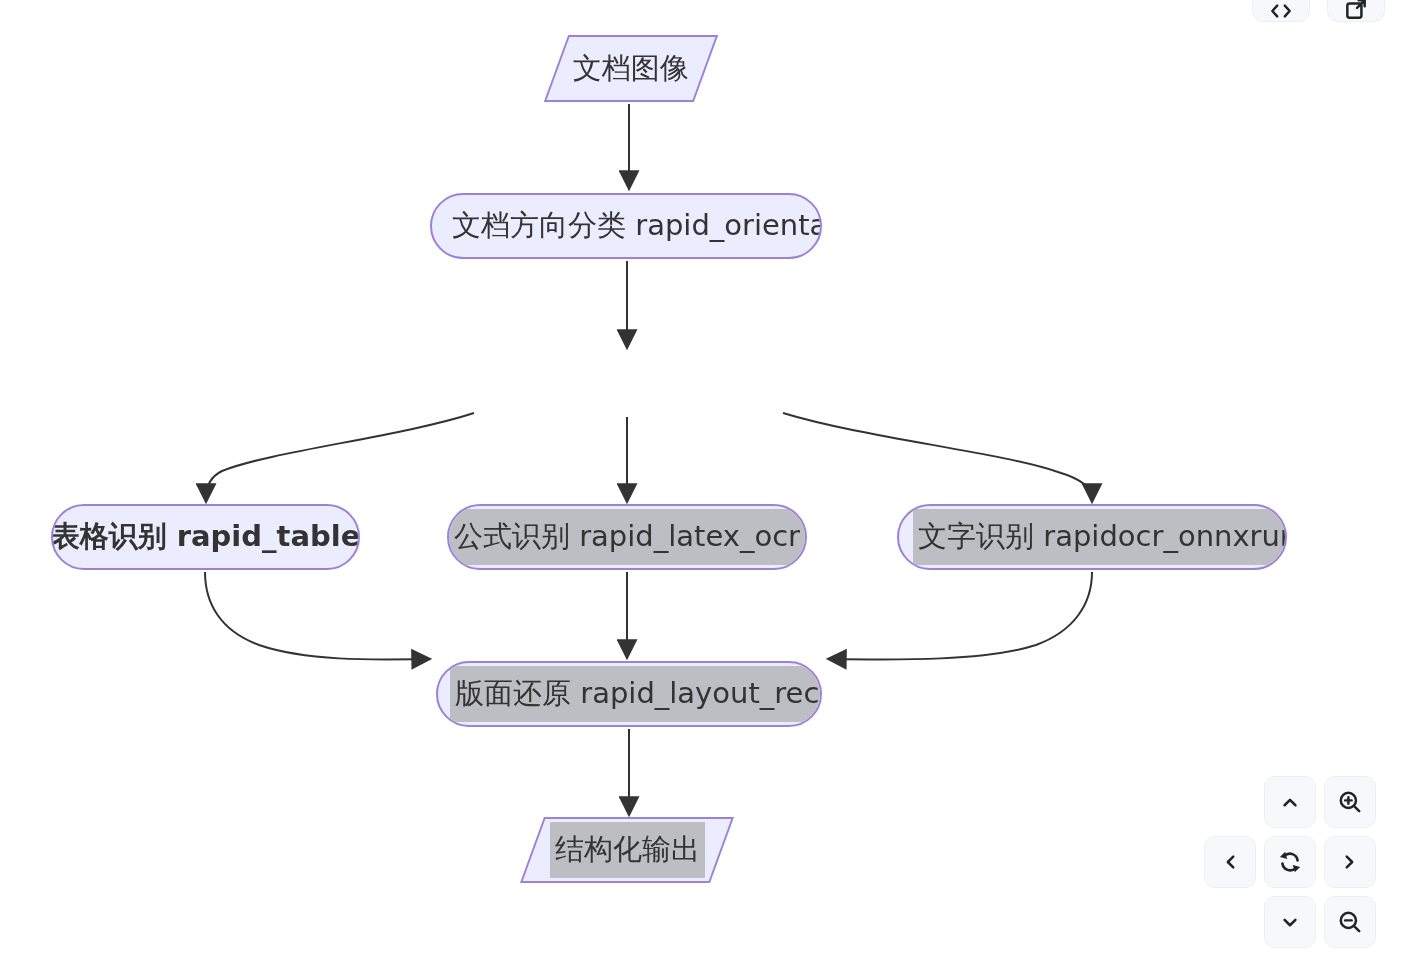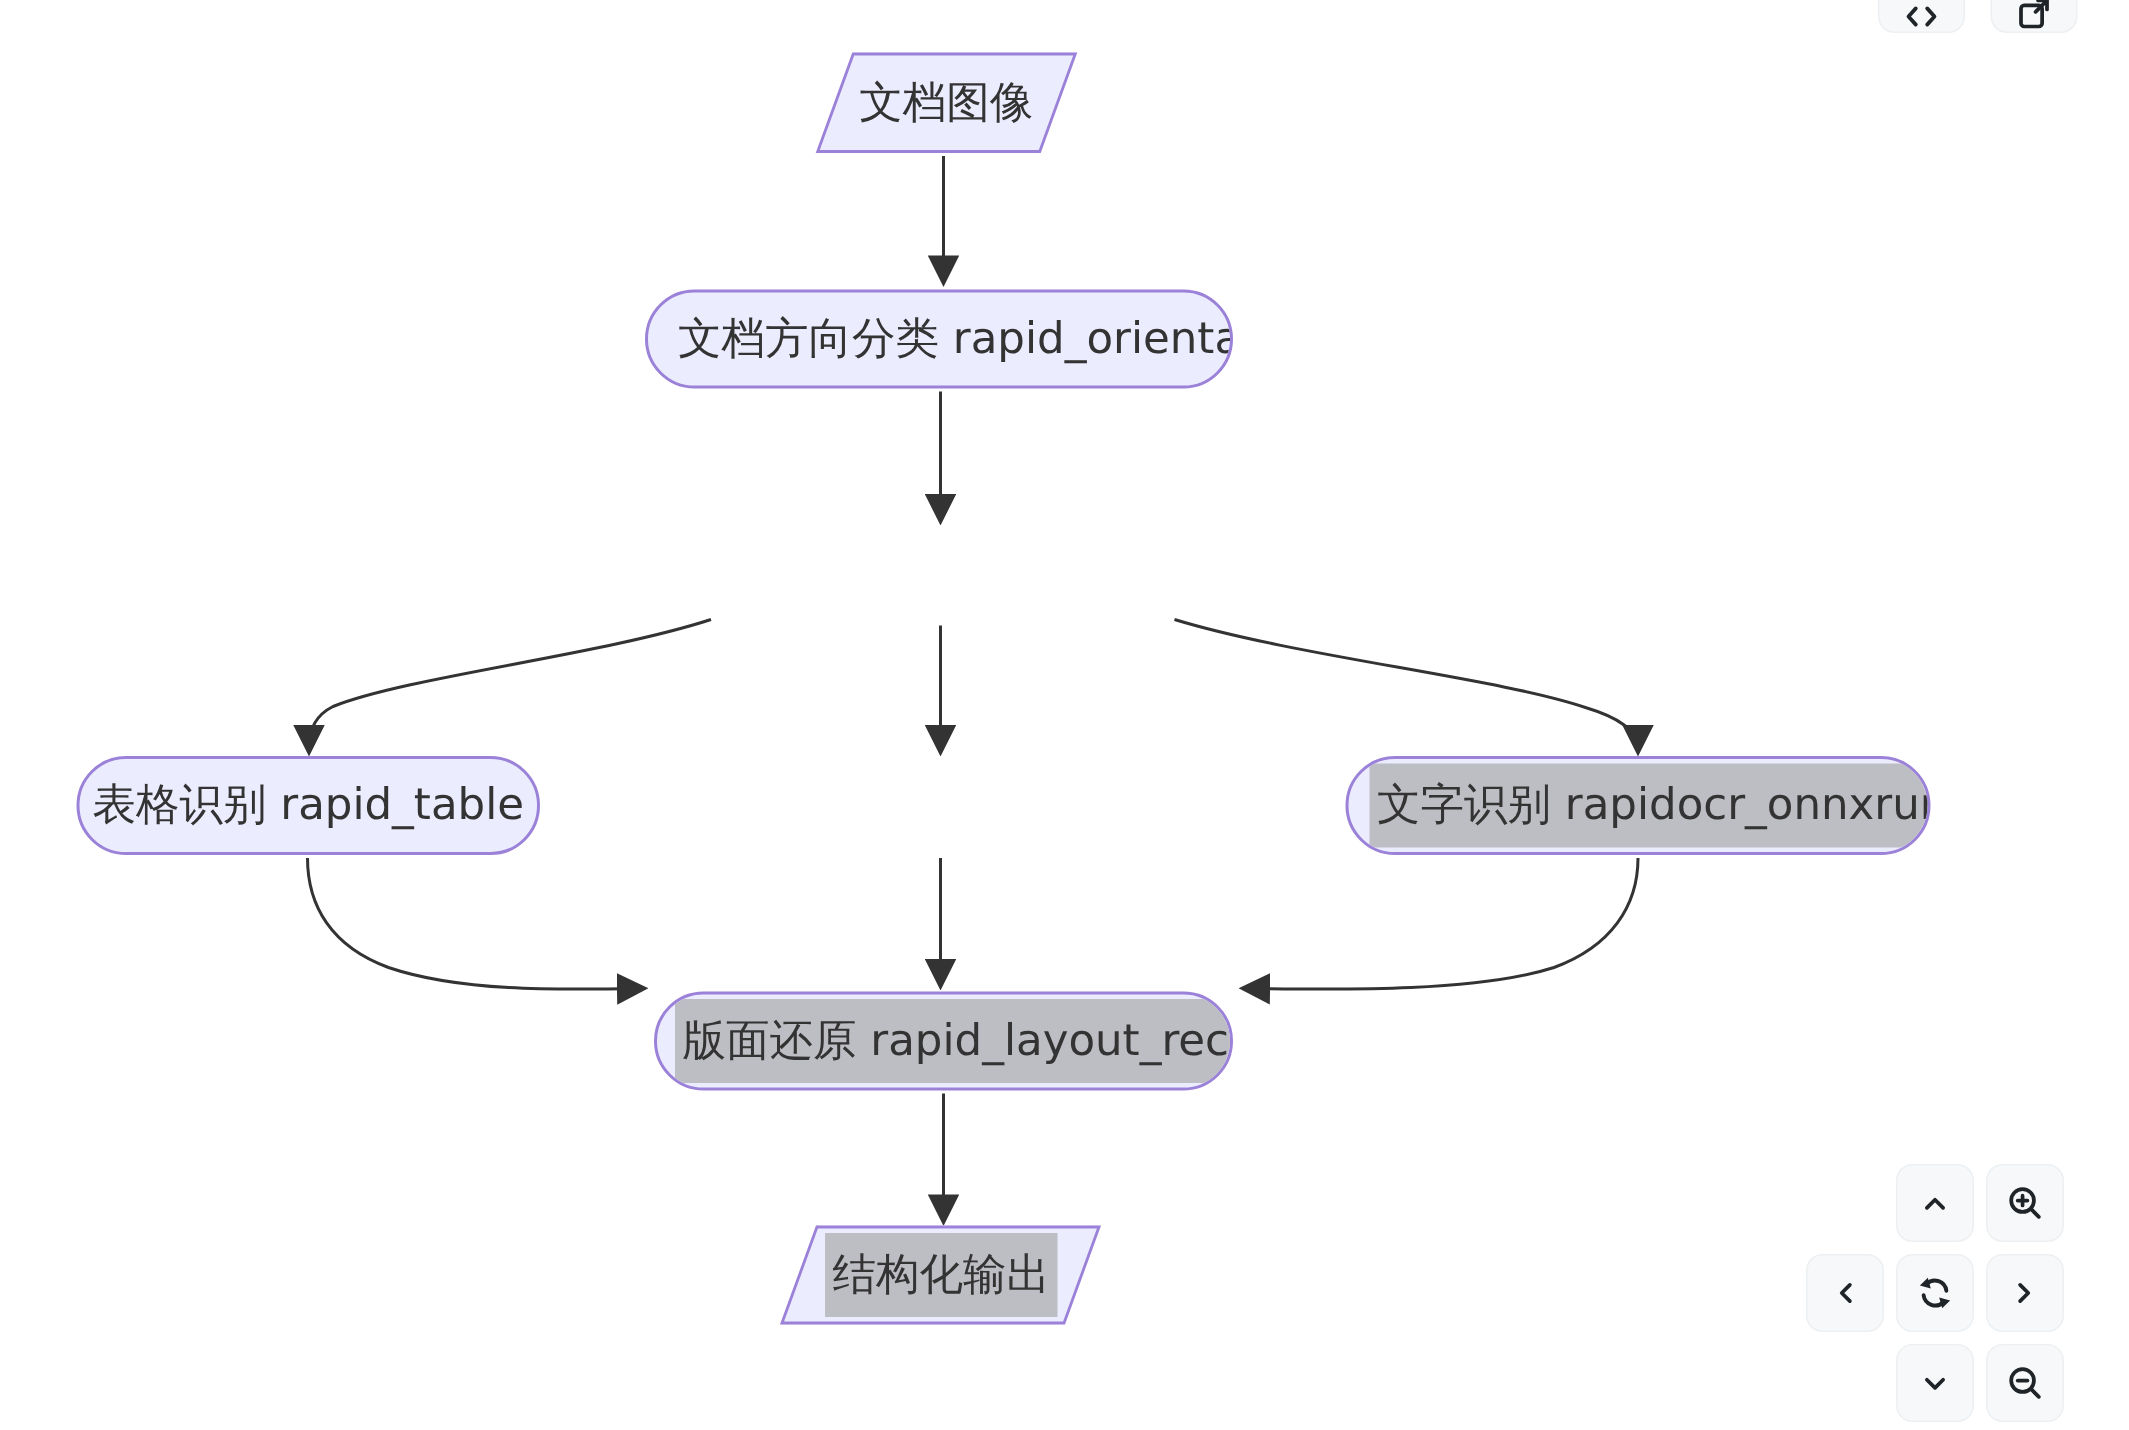--- a/index.html
+++ b/index.html
@@ -58,24 +58,27 @@
 
   <div class="node para" style="left:556px;top:35px;width:150px;height:67px;">
     <span class="label">文档图像</span>
   </div>
 
   <div class="node stadium align-left" style="left:430px;top:193px;width:392px;height:66px;">
     <span class="label">文档方向分类 rapid_orientat</span>
   </div>
 
 
-  <div class="node stadium" style="left:51px;top:504px;width:309px;height:66px;">
+  <div class="node stadium" style="left:51px;top:504px;width:309px;height:66px;font-weight:bold;">
     <span class="label">表格识别 rapid_table</span>
   </div>
 
+  <div class="node stadium" style="left:447px;top:504px;width:360px;height:66px;">
+    <span class="label sel">公式识别 rapid_latex_ocr</span>
+  </div>
 
   <div class="node stadium align-left" style="left:897px;top:504px;width:390px;height:66px;padding-left:14px;">
     <span class="label sel">文字识别 rapidocr_onnxrunt</span>
   </div>
 
   <div class="node stadium align-left" style="left:436px;top:661px;width:386px;height:66px;padding-left:12px;">
     <span class="label sel">版面还原 rapid_layout_reco</span>
   </div>
 
   <div class="node para" style="left:532px;top:817px;width:190px;height:66px;">

